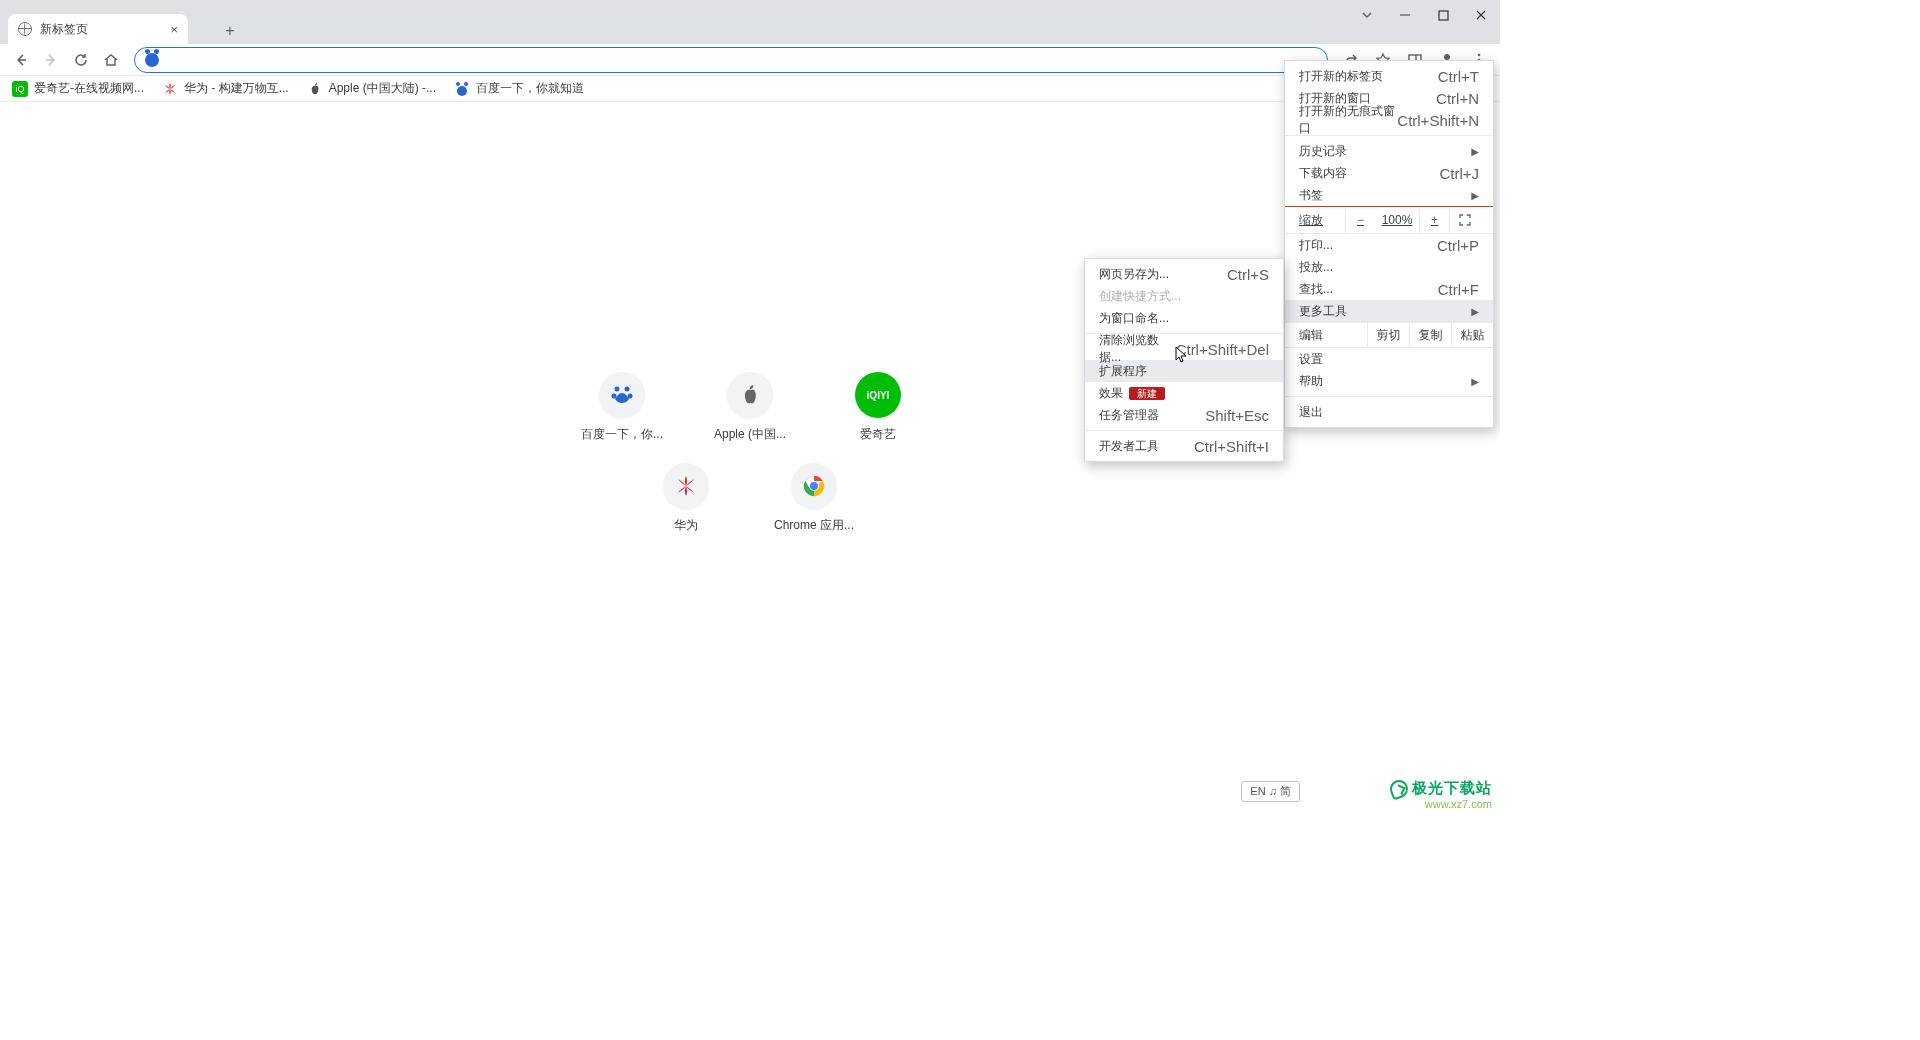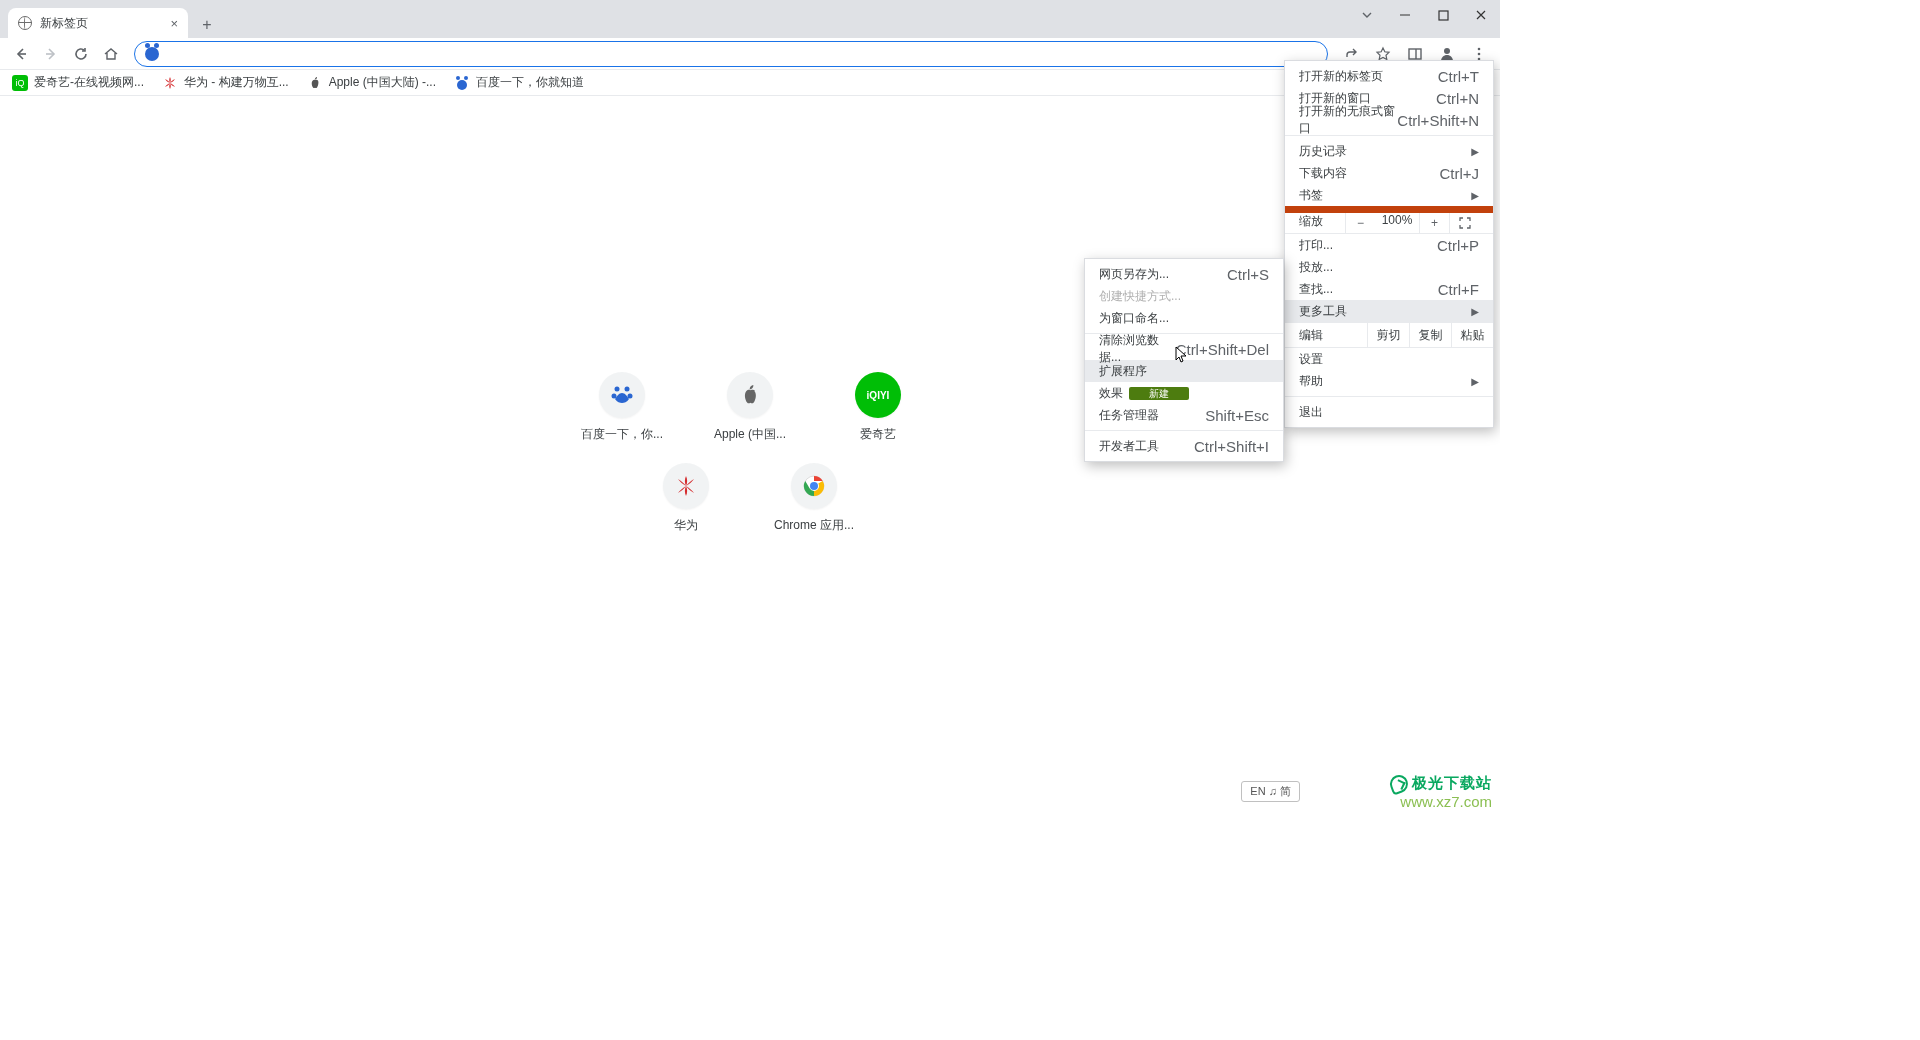--- a/index.html
+++ b/index.html
@@ -1,19 +1,19 @@
 <!DOCTYPE html>
 <html><head>
 <meta charset="utf-8">
 <style>
 * { margin: 0; padding: 0; box-sizing: border-box; font-family: "Microsoft YaHei", Arial, sans-serif; }
 body { width: 1500px; height: 812px; background: #fff; position: relative; overflow: hidden; }
 
 
-.titlebar { height: 38px; background: #dfe1e5; display: flex; align-items: flex-end; position: relative; }
+.titlebar { height: 44px; background: #dfe1e5; display: flex; align-items: flex-end; position: relative; gap: 23px; }
 .tab { background: #fff; height: 30px; margin-left: 8px; border-radius: 8px 8px 0 0; display: flex; align-items: center; padding: 0 10px; min-width: 180px; font-size: 12px; color: #3c4043; position: relative; }
 .tab .globe { width: 14px; height: 14px; border: 1.2px solid #6e6e6e; border-radius: 50%; margin-right: 8px; position: relative; }
 .tab .globe::before { content:''; position:absolute; left:5px; top:-1px; width:2px; height:14px; border-left:1px solid #6e6e6e; border-radius:50%; }
 .tab .globe::after { content:''; position:absolute; left:-1px; top:5px; width:14px; height:2px; border-top:1px solid #6e6e6e; }
 .tab .close { margin-left: auto; font-size: 13px; color: #5f6368; }
 .newtab { width: 26px; height: 26px; display: flex; align-items: center; justify-content: center; font-size: 16px; color: #5f6368; margin-left: 6px; }
 .win-controls { position: absolute; right: 0; top: 0; display: flex; height: 30px; }
 .win-controls div { width: 38px; display: flex; align-items: center; justify-content: center; color: #555; }
 .chev { width: 30px; display:flex; align-items:center; justify-content:center; }
 
@@ -41,47 +41,47 @@
 .sc .lbl { font-size:12px; color:#3c4043; white-space:nowrap; overflow:hidden; text-overflow:ellipsis; max-width:88px; text-align:right; }
 
 
 .menu { position:absolute; background:#fff; border:1px solid #dadce0; box-shadow: 2px 4px 12px rgba(0,0,0,0.25); font-size:12px; color:#3c4043; padding: 4px 0; }
 .main-menu { right:6px; top:60px; width:210px; }
 .mi { height:22px; display:flex; align-items:center; padding:0 14px; justify-content:space-between; }
 .mi:hover, .mi.hover { background:#e8eaed; }
 .mi .sc-key { color:#5f6368; font-size:15px; }
 .mi .arrow { color:#5f6368; font-size:10px; }
 .msep { height:1px; background:#e8eaed; margin:4px 0; }
-.zoomrow { display:flex; height:28px; padding:0 0 0 14px; border-top:7px solid #c2410c; border-bottom:1px solid #e8eaed; }
+.zoomrow { display:flex; align-items:center; height:28px; padding:0 0 0 14px; border-top:1px solid #c2410c; border-bottom:1px solid #e8eaed;text-decoration:underline; }
 .zoomrow .zlabel { flex:0 0 46px; }
 .zoomrow .zbtn { width:30px; text-align:center; color:#5f6368; border-left:1px solid #e8eaed; height:100%; display:flex; align-items:center; justify-content:center; }
 .zoomrow .zval { width:44px; text-align:center; }
 .zoomrow .zfs { width:30px; border-left:1px solid #e8eaed; height:100%; display:flex; align-items:center; justify-content:center; }
 .editrow { display:flex; height:26px; align-items:center; border-top:1px solid #e8eaed; border-bottom:1px solid #e8eaed; }
 .editrow .elabel { flex:1; padding-left:14px; }
 .editrow .ebtn { width:42px; text-align:center; border-left:1px solid #e8eaed; height:100%; display:flex; align-items:center; justify-content:center; }
 
 
 .sub-menu { right:216px; top:258px; width:200px; }
 .mi.disabled { color:#b0b0b0; }
-.badge-new { background:#4d7c0f; color:#fff; font-size:10px; padding:1px 20px; border-radius:2px; margin-left:6px; }
+.badge-new { background:#b91c1c; color:#fff; font-size:10px; padding:1px 8px; border-radius:2px; margin-left:6px; }
 
 
 .cursor { position:absolute; left:1175px; top:346px; pointer-events:none; }
 .cursor svg { width:14px; height:18px; }
 
 
 .ime { position:absolute; right:200px; bottom:10px; border:1px solid #c0c0c0; background:#fff; font-size:11px; padding:2px 8px; border-radius:3px; color:#555; }
 
 
 .wm { position:absolute; right:8px; bottom:2px; text-align:right; }
 .wm .l1 { font-size:15px; font-weight:bold; color:#0aa860; letter-spacing:1px; display:flex; align-items:center; justify-content:flex-end; gap:4px;text-align:center;}
 .wm .l1 .logo { width:18px; height:18px; border:2px solid #0aa860; border-radius:50% 50% 50% 4px; transform:rotate(-20deg); position:relative; }
 .wm .l1 .logo::after { content:''; position:absolute; width:6px; height:6px; border-top:2px solid #0aa860; border-right:2px solid #0aa860; transform:rotate(45deg); left:4px; top:4px;}
-.wm .l2 { font-size:15px; color:#8bbf52; }
+.wm .l2 { font-size:11px; color:#8bbf52; }
 
 svg { display:block; }
 </style>
 </head>
 <body>
 
 <div class="titlebar">
   <div class="tab">
     <span class="globe"></span>
     <span>新标签页</span>

